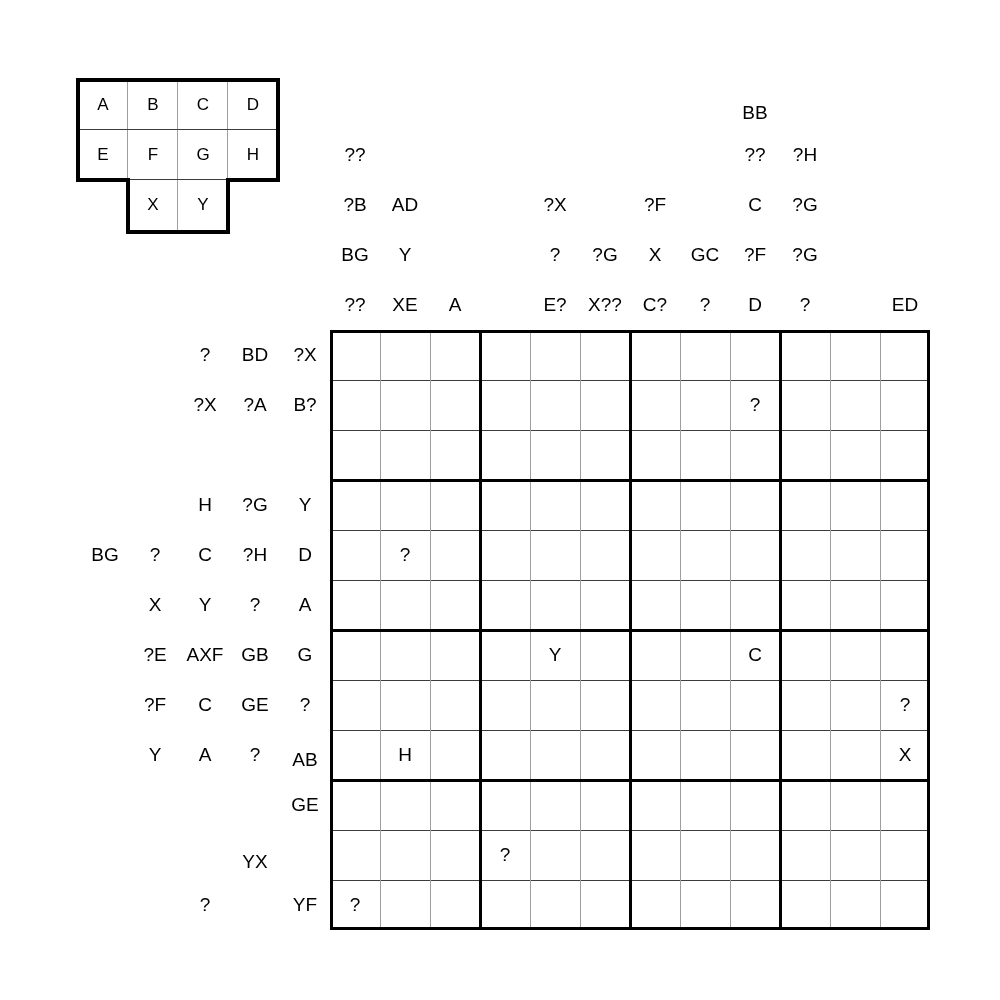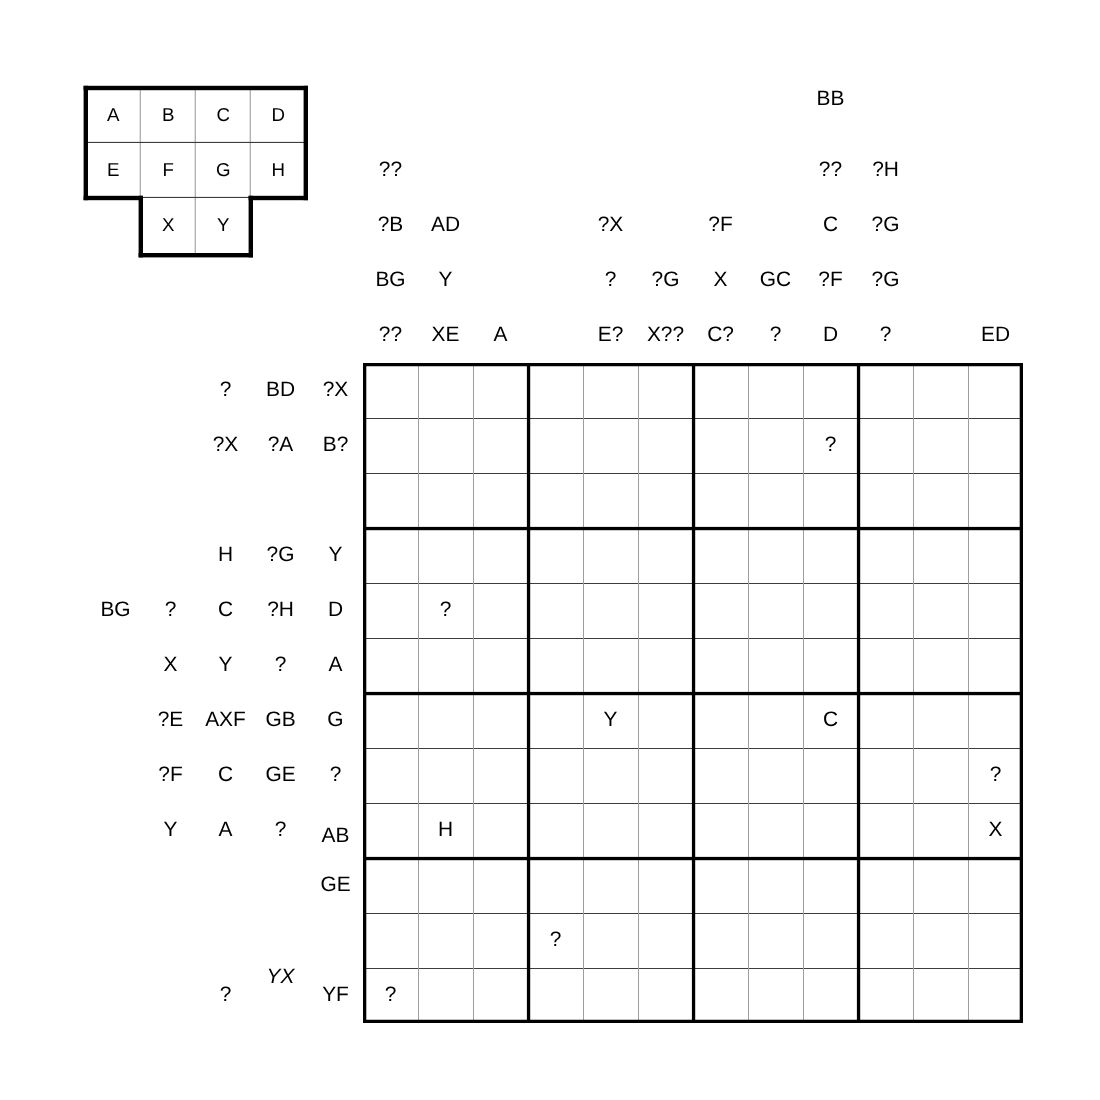--- a/index.html
+++ b/index.html
@@ -99,21 +99,21 @@
       <div class="clue" style="left: 530px; top: 180px;">?X</div>
       <div class="clue" style="left: 530px; top: 230px;">?</div>
       <div class="clue" style="left: 530px; top: 280px;">E?</div>
       <div class="clue" style="left: 580px; top: 230px;">?G</div>
       <div class="clue" style="left: 580px; top: 280px;">X??</div>
       <div class="clue" style="left: 630px; top: 180px;">?F</div>
       <div class="clue" style="left: 630px; top: 230px;">X</div>
       <div class="clue" style="left: 630px; top: 280px;">C?</div>
       <div class="clue" style="left: 680px; top: 230px;">GC</div>
       <div class="clue" style="left: 680px; top: 280px;">?</div>
-      <div class="clue" style="left: 730px; top: 65px;">BB</div>
+      <div class="clue" style="left: 730px; top: 88px;">BB</div>
       <div class="clue" style="left: 730px; top: 130px;">??</div>
       <div class="clue" style="left: 730px; top: 180px;">C</div>
       <div class="clue" style="left: 730px; top: 230px;">?F</div>
       <div class="clue" style="left: 730px; top: 280px;">D</div>
       <div class="clue" style="left: 780px; top: 130px;">?H</div>
       <div class="clue" style="left: 780px; top: 180px;">?G</div>
       <div class="clue" style="left: 780px; top: 230px;">?G</div>
       <div class="clue" style="left: 780px; top: 280px;">?</div>
       <div class="clue" style="left: 880px; top: 280px;">ED</div>
     </div>
@@ -143,21 +143,21 @@
       <div class="clue" style="left: 130px; top: 680px;">?F</div>
       <div class="clue" style="left: 180px; top: 680px;">C</div>
       <div class="clue" style="left: 230px; top: 680px;">GE</div>
       <div class="clue" style="left: 280px; top: 680px;">?</div>
       <div class="clue" style="left: 130px; top: 730px;">Y</div>
       <div class="clue" style="left: 180px; top: 730px;">A</div>
       <div class="clue" style="left: 230px; top: 730px;">?</div>
       <div class="clue" style="left: 280px; top: 735px;">AB</div>
       <div class="clue" style="left: 280px; top: 780px;">GE</div>
       <div class="clue" style="left: 180px; top: 880px;">?</div>
-      <div class="clue" style="left: 230px; top: 864px; font-style: italic;">YX</div>
+      <div class="clue" style="left: 230px; top: 837px;">YX</div>
       <div class="clue" style="left: 280px; top: 880px;">YF</div>
     </div>
 
   <div id="grid">
       <div class="grid-cell" style="left: 0px; top: 0px;"></div>
       <div class="grid-cell" style="left: 50px; top: 0px;"></div>
       <div class="grid-cell" style="left: 100px; top: 0px;"></div>
       <div class="grid-cell" style="left: 150px; top: 0px;"></div>
       <div class="grid-cell" style="left: 200px; top: 0px;"></div>
       <div class="grid-cell" style="left: 250px; top: 0px;"></div>

